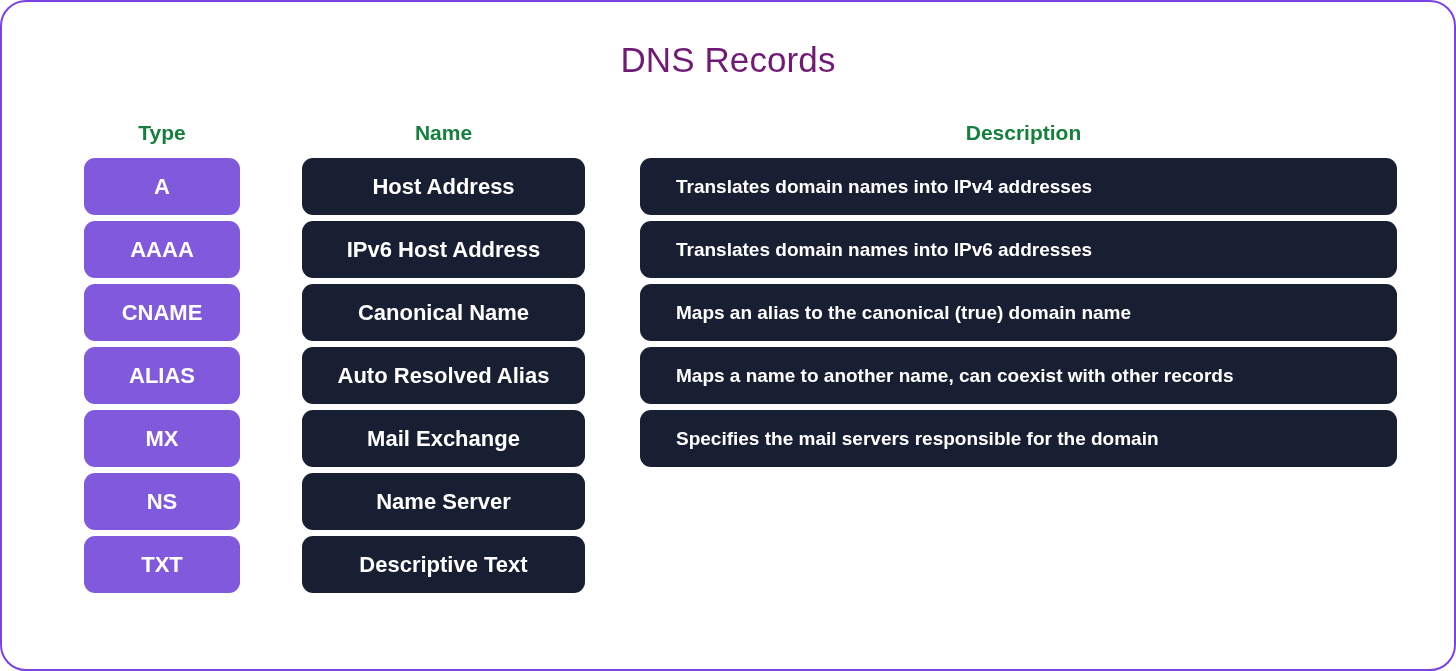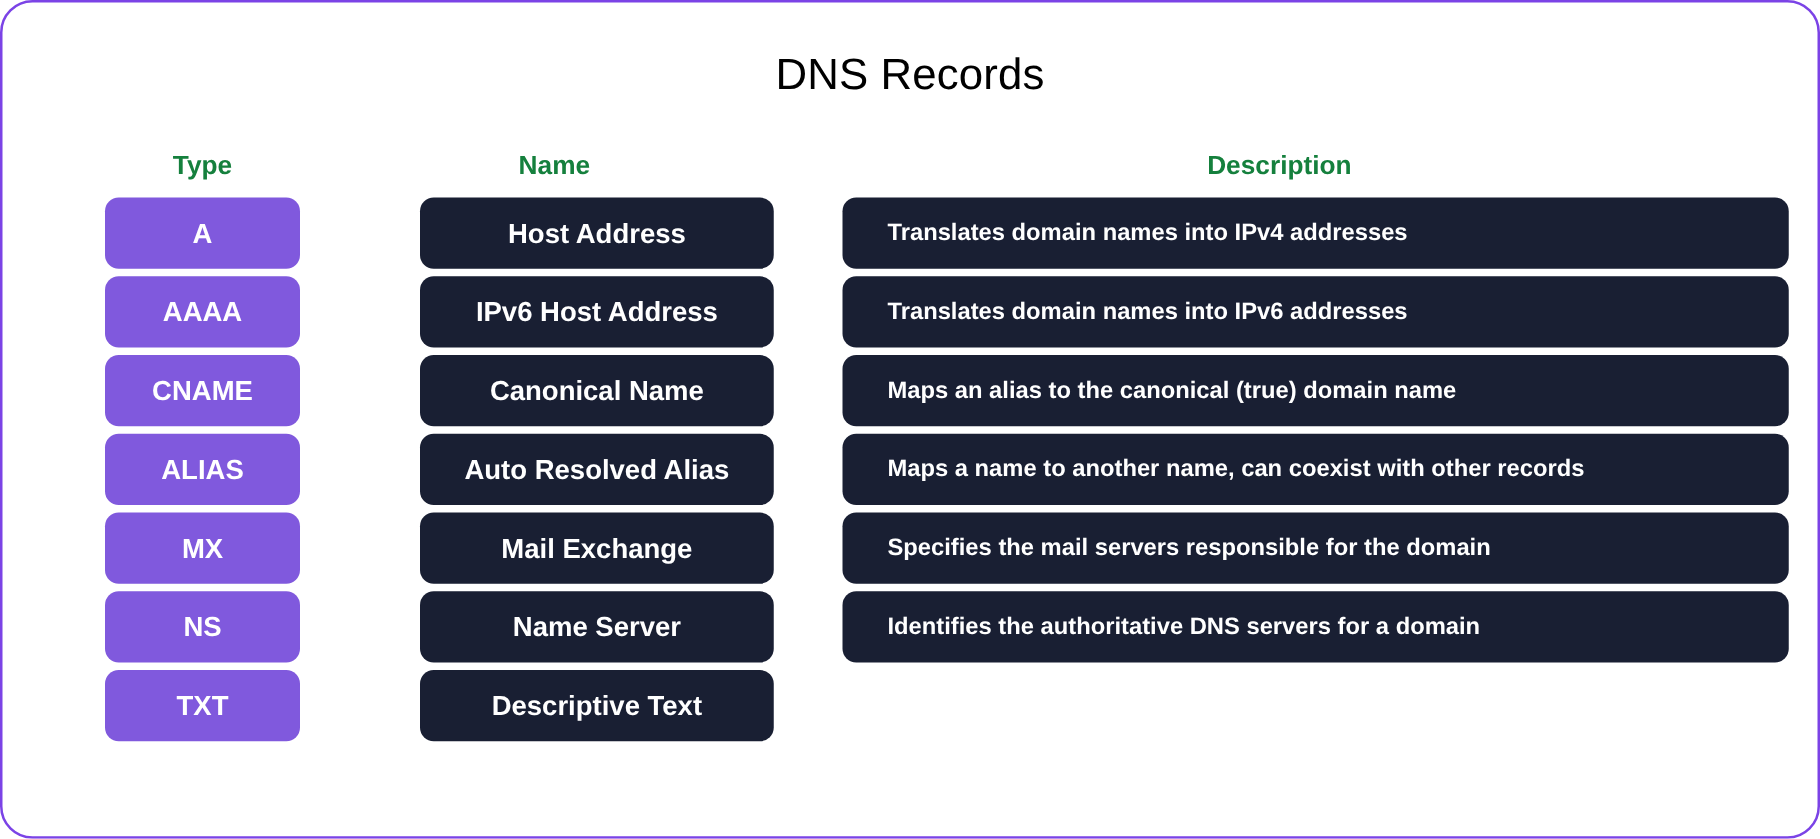--- a/index.html
+++ b/index.html
@@ -21,21 +21,21 @@
     border: 2px solid #7b43e6;
     border-radius: 26px;
     overflow: hidden;
   }
 
   .page-title {
     width: 100%;
     text-align: center;
     font-size: 35px;
     font-weight: 400;
-    color: #000000;
+    color: #701a75;
     letter-spacing: 0.1px;
     margin-top: 36px;
     line-height: 44px;
   }
 
   
   .table {
     position: absolute;
     left: 82px;
     top: 118px;
@@ -82,21 +82,21 @@
     flex: 0 0 156px;
     background: #8059dd;
     color: #ffffff;
     justify-content: center;
     font-size: 22px;
   }
 
   .pill-name {
     width: 283px;
     flex: 0 0 283px;
-    margin-left: 96px;
+    margin-left: 62px;
     background: #191f33;
     color: #ffffff;
     justify-content: center;
     font-size: 22px;
   }
 
   .pill-desc {
     width: 757px;
     flex: 0 0 757px;
     margin-left: 55px;
@@ -144,21 +144,20 @@
           <div class="pill pill-desc">Maps a name to another name, can coexist with other records</div>
         </div>
         <div class="record-row">
           <div class="pill pill-type">MX</div>
           <div class="pill pill-name">Mail Exchange</div>
           <div class="pill pill-desc">Specifies the mail servers responsible for the domain</div>
         </div>
         <div class="record-row">
           <div class="pill pill-type">NS</div>
           <div class="pill pill-name">Name Server</div>
-          <div class="pill pill-desc">Identifies the authoritative DNS servers for a domain</div>
         </div>
         <div class="record-row">
           <div class="pill pill-type">TXT</div>
           <div class="pill pill-name">Descriptive Text</div>
         </div>
       </div>
 
   </div>
 </div>
 

